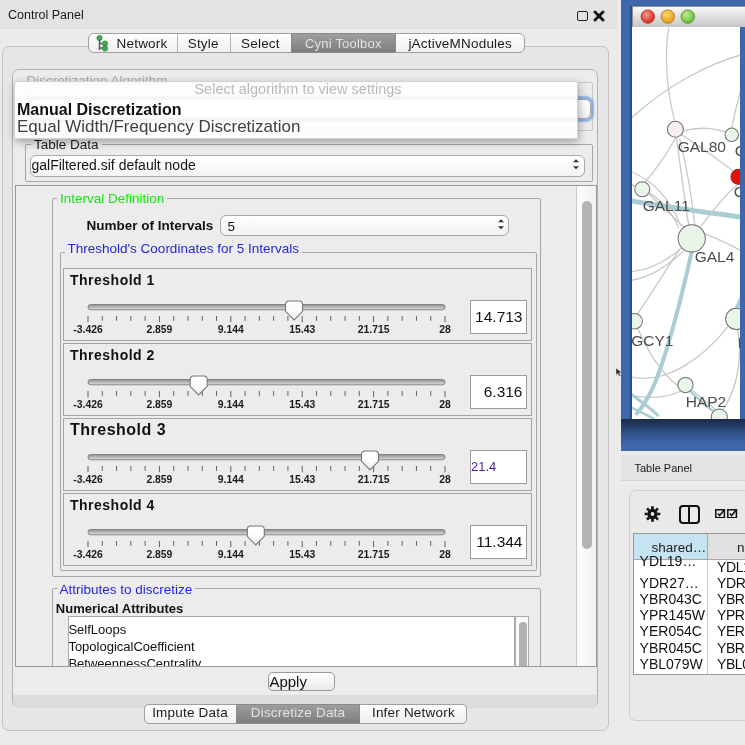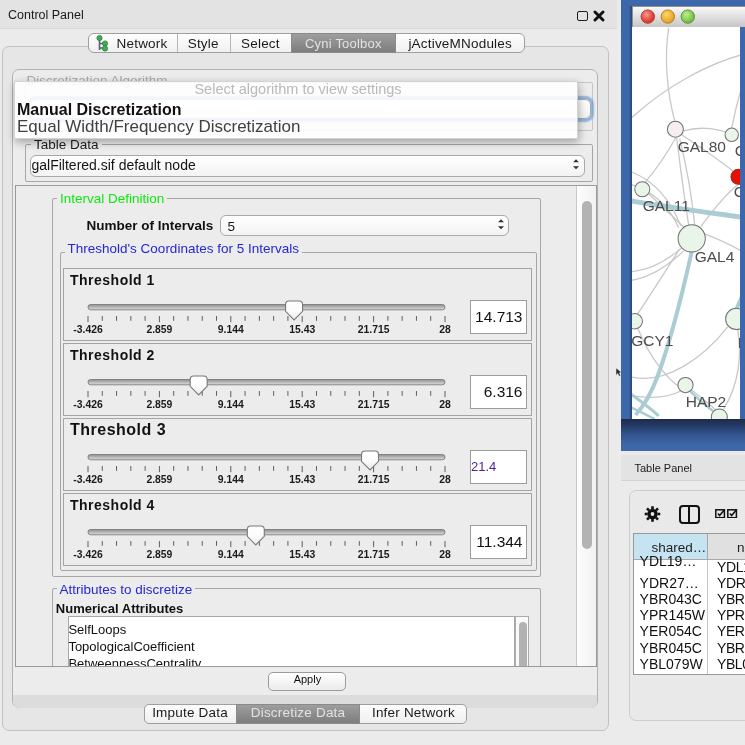--- a/index.html
+++ b/index.html
@@ -147,21 +147,21 @@
 <div class="txt" style="left:52.9px;top:471.2px;font-size:13px;line-height:14px;color:#111">BetweennessCentrality</div>
 <div class="a" style="left:499.7px;top:430.4px;width:13.5px;height:60px;background:#fafafa;border:1px solid #ababab"></div>
 <div class="a" style="left:503.0px;top:435.5px;width:8.5px;height:55px;background:#b2b2b2;border-radius:4.2px"></div>
 <div class="a" style="left:560.5px;top:0px;width:20px;height:480px;background:linear-gradient(to right,#fdfdfd,#f1f1f1);border-left:1px solid #c9c9c9"></div>
 <div class="a" style="left:566.7px;top:15.0px;width:9.8px;height:348px;background:#b3b3b3;border-radius:5px"></div>
 </div>
 <div class="a" style="left:14px;top:81px;width:564px;height:57.5px;background:rgba(255,255,255,0.88);border:1px solid rgba(200,200,200,0.8);border-radius:2px;box-shadow:1px 3px 8px rgba(0,0,0,0.33);z-index:40"></div>
 <div class="txt" style="left:298px;top:82.3px;transform:translateX(-50%);font-size:14.5px;line-height:15px;color:#b9b9b9;z-index:41">Select algorithm to view settings</div>
 <div class="txt" style="left:17px;top:100.5px;font-size:16px;line-height:17px;font-weight:bold;color:#111;z-index:41">Manual Discretization</div>
 <div class="txt" style="left:17px;top:117.8px;font-size:17px;line-height:17px;color:#404040;z-index:41">Equal Width/Frequency Discretization</div>
-<div class="a" style="left:268.4px;top:671.6px;width:78px;height:19.6px;background:linear-gradient(#ffffff,#ebebeb);border:1px solid #9b9b9b;border-radius:5px;font-size:11px;color:#111;text-align:center;padding-top:0.8px">Apply</div>
+<div class="a" style="left:268.4px;top:671.6px;width:67px;height:19.6px;background:linear-gradient(#ffffff,#ebebeb);border:1px solid #9b9b9b;border-radius:5px;font-size:15px;color:#111;text-align:left;padding-top:0.8px">Apply</div>
 <div class="a" style="left:144.2px;top:704.4px;width:322.4px;height:19.8px;background:linear-gradient(#fdfdfd,#efefef);border:1px solid #9e9e9e;border-radius:5px"></div>
 <div class="a" style="left:236px;top:704.4px;width:124.2px;height:19.8px;background:linear-gradient(#9e9e9e,#7d7d7d);border:1px solid #8a8a8a"></div>
 <div class="txt" style="left:190px;top:705.6px;transform:translateX(-50%);font-size:13.5px;line-height:14.5px;letter-spacing:0.2px;color:#1a1a1a;font-weight:normal">Impute Data</div>
 <div class="txt" style="left:298px;top:705.6px;transform:translateX(-50%);font-size:13.5px;line-height:14.5px;letter-spacing:0.2px;color:#e2e2e2;font-weight:normal">Discretize Data</div>
 <div class="txt" style="left:413.4px;top:705.6px;transform:translateX(-50%);font-size:13.5px;line-height:14.5px;letter-spacing:0.2px;color:#1a1a1a;font-weight:normal">Infer Network</div>
 <svg class="a" style="left:614.5px;top:367.5px" width="8" height="9" viewBox="0 0 8 9">
     <path d="M1,0 L1,7.2 L2.8,5.5 L4.1,8.2 L5.6,7.4 L4.3,4.8 L6.7,4.5 Z" fill="#2a2a2a" stroke="#e8e8e8" stroke-width="0.5"></path>
   </svg>
 <div class="a" style="left:620.6px;top:0px;width:124.4px;height:450.2px;background:#3c67ab"></div>
 <div class="a" style="left:620.6px;top:419px;width:124.4px;height:31.5px;background:linear-gradient(#1d2a47 0%,#253c68 22%,#33548e 48%,#3d66a8 78%,#3f69ac 100%)"></div>

